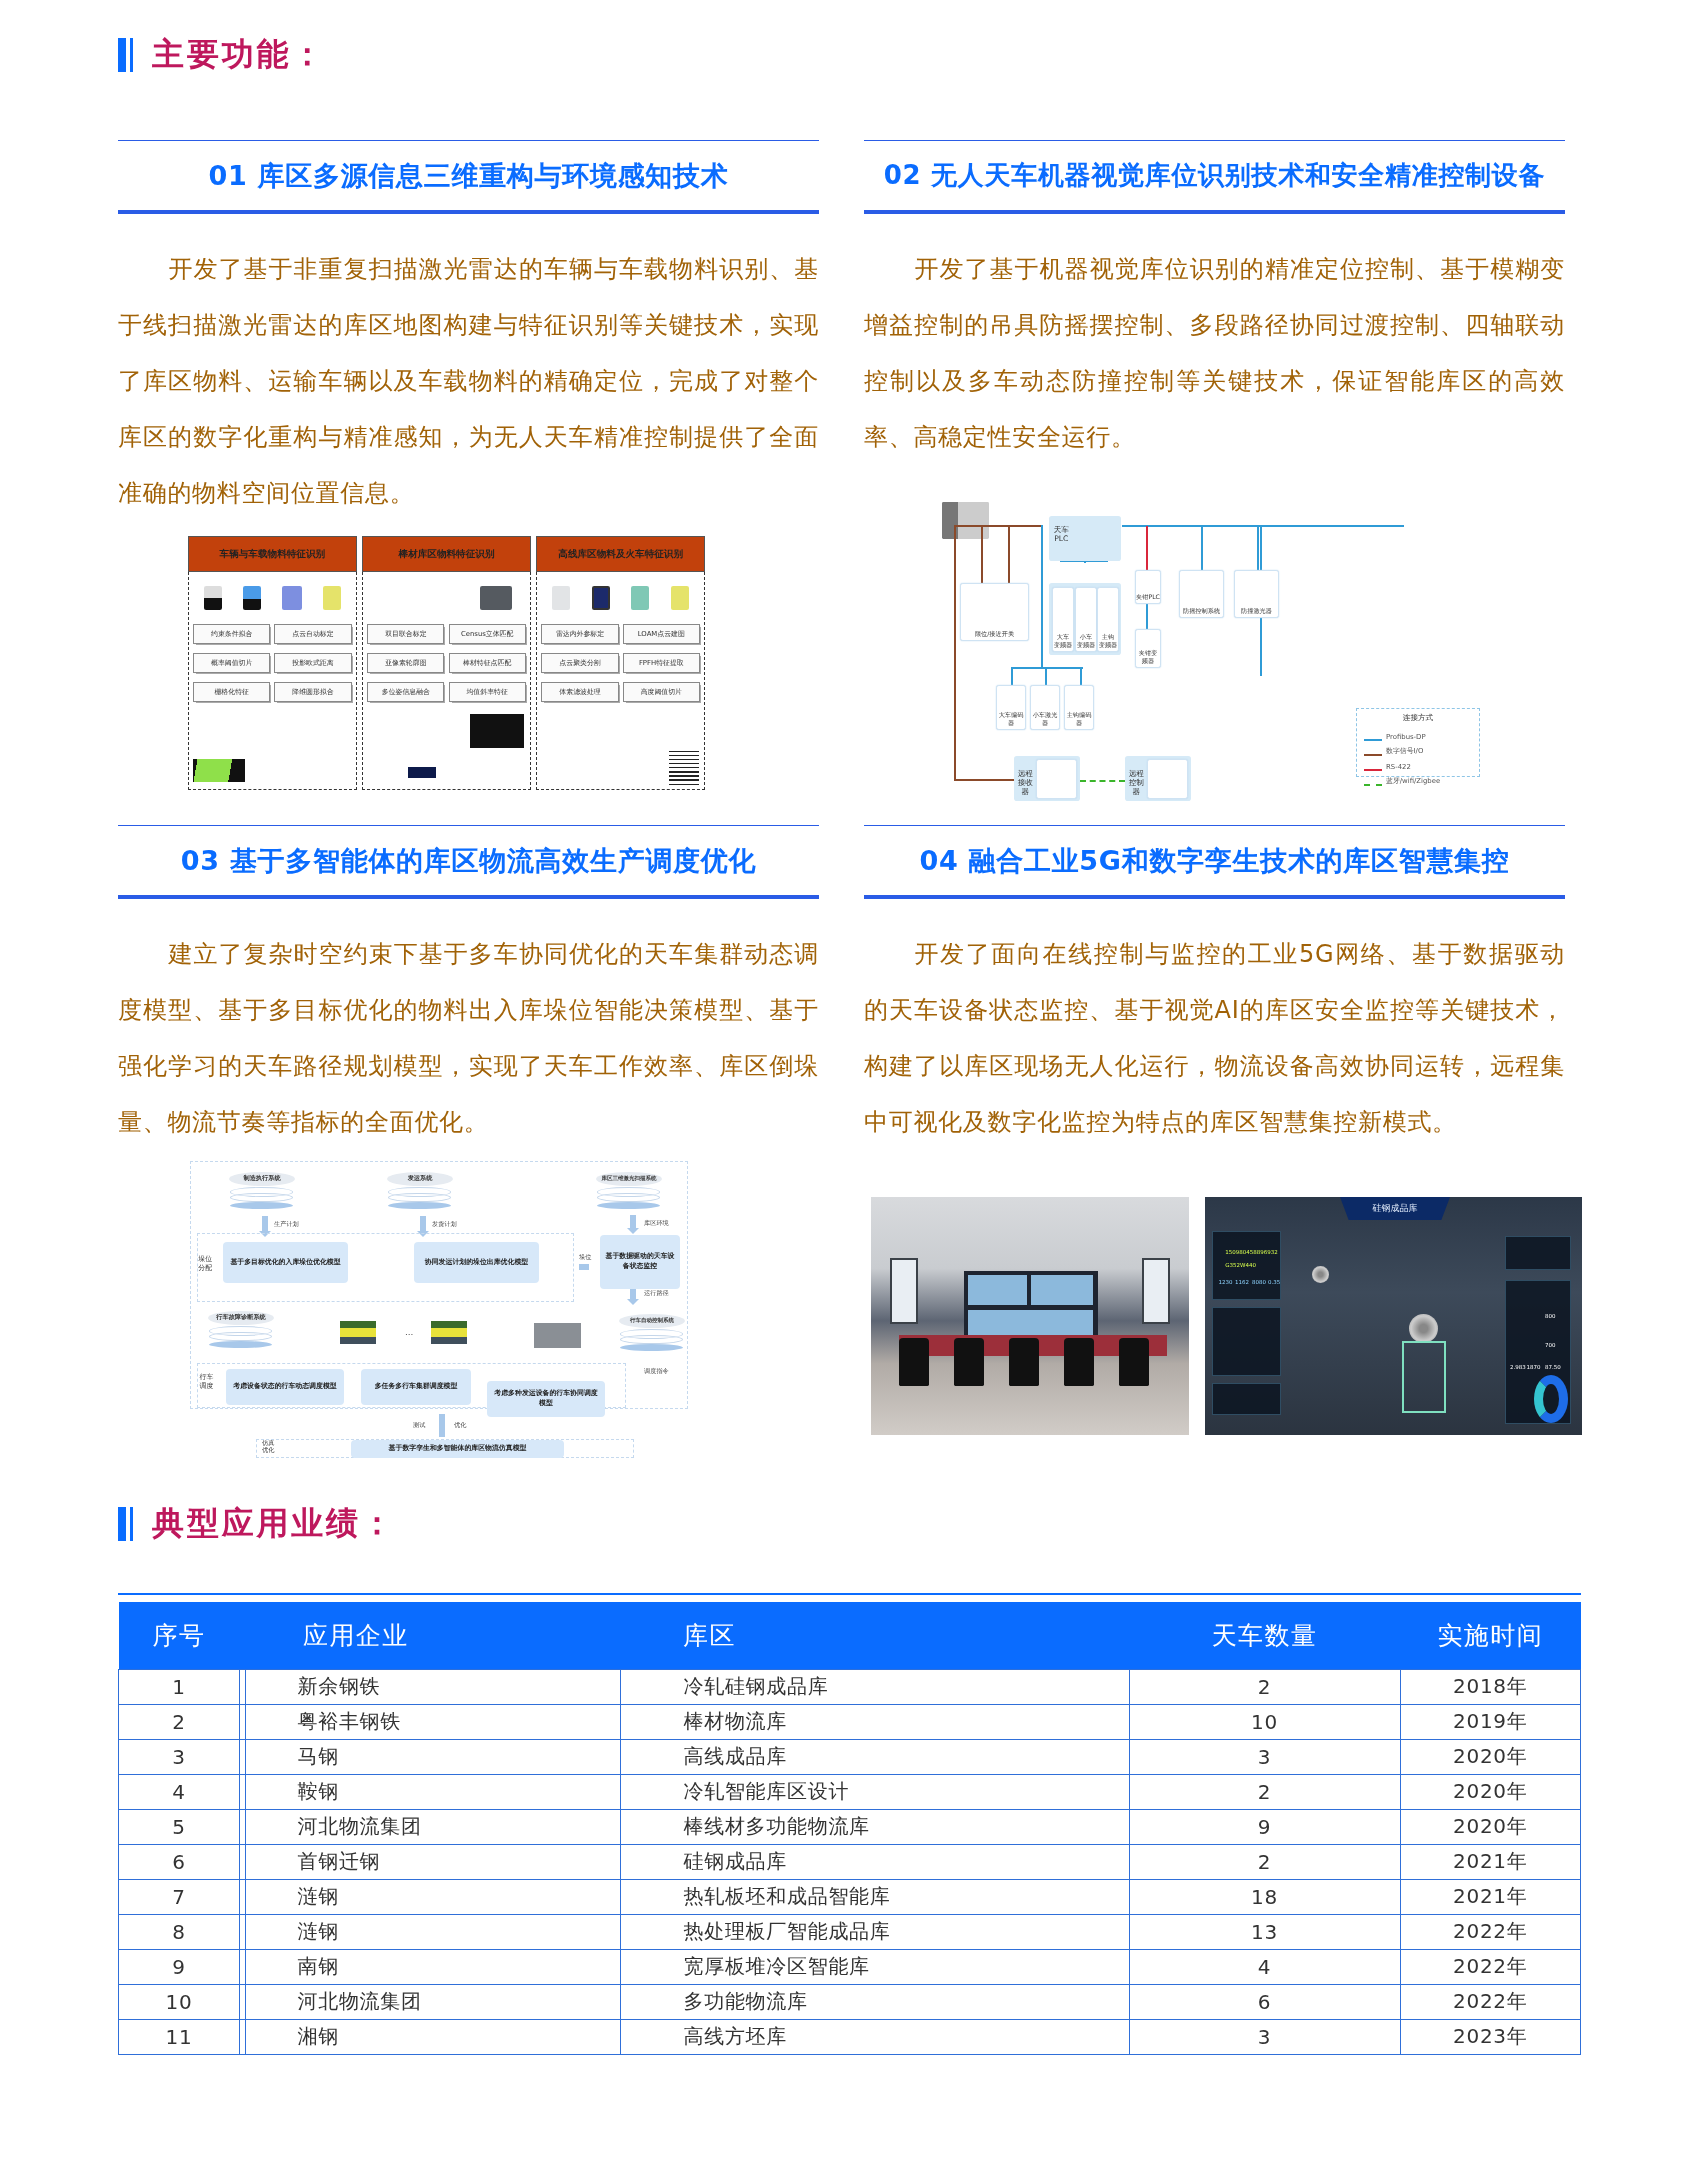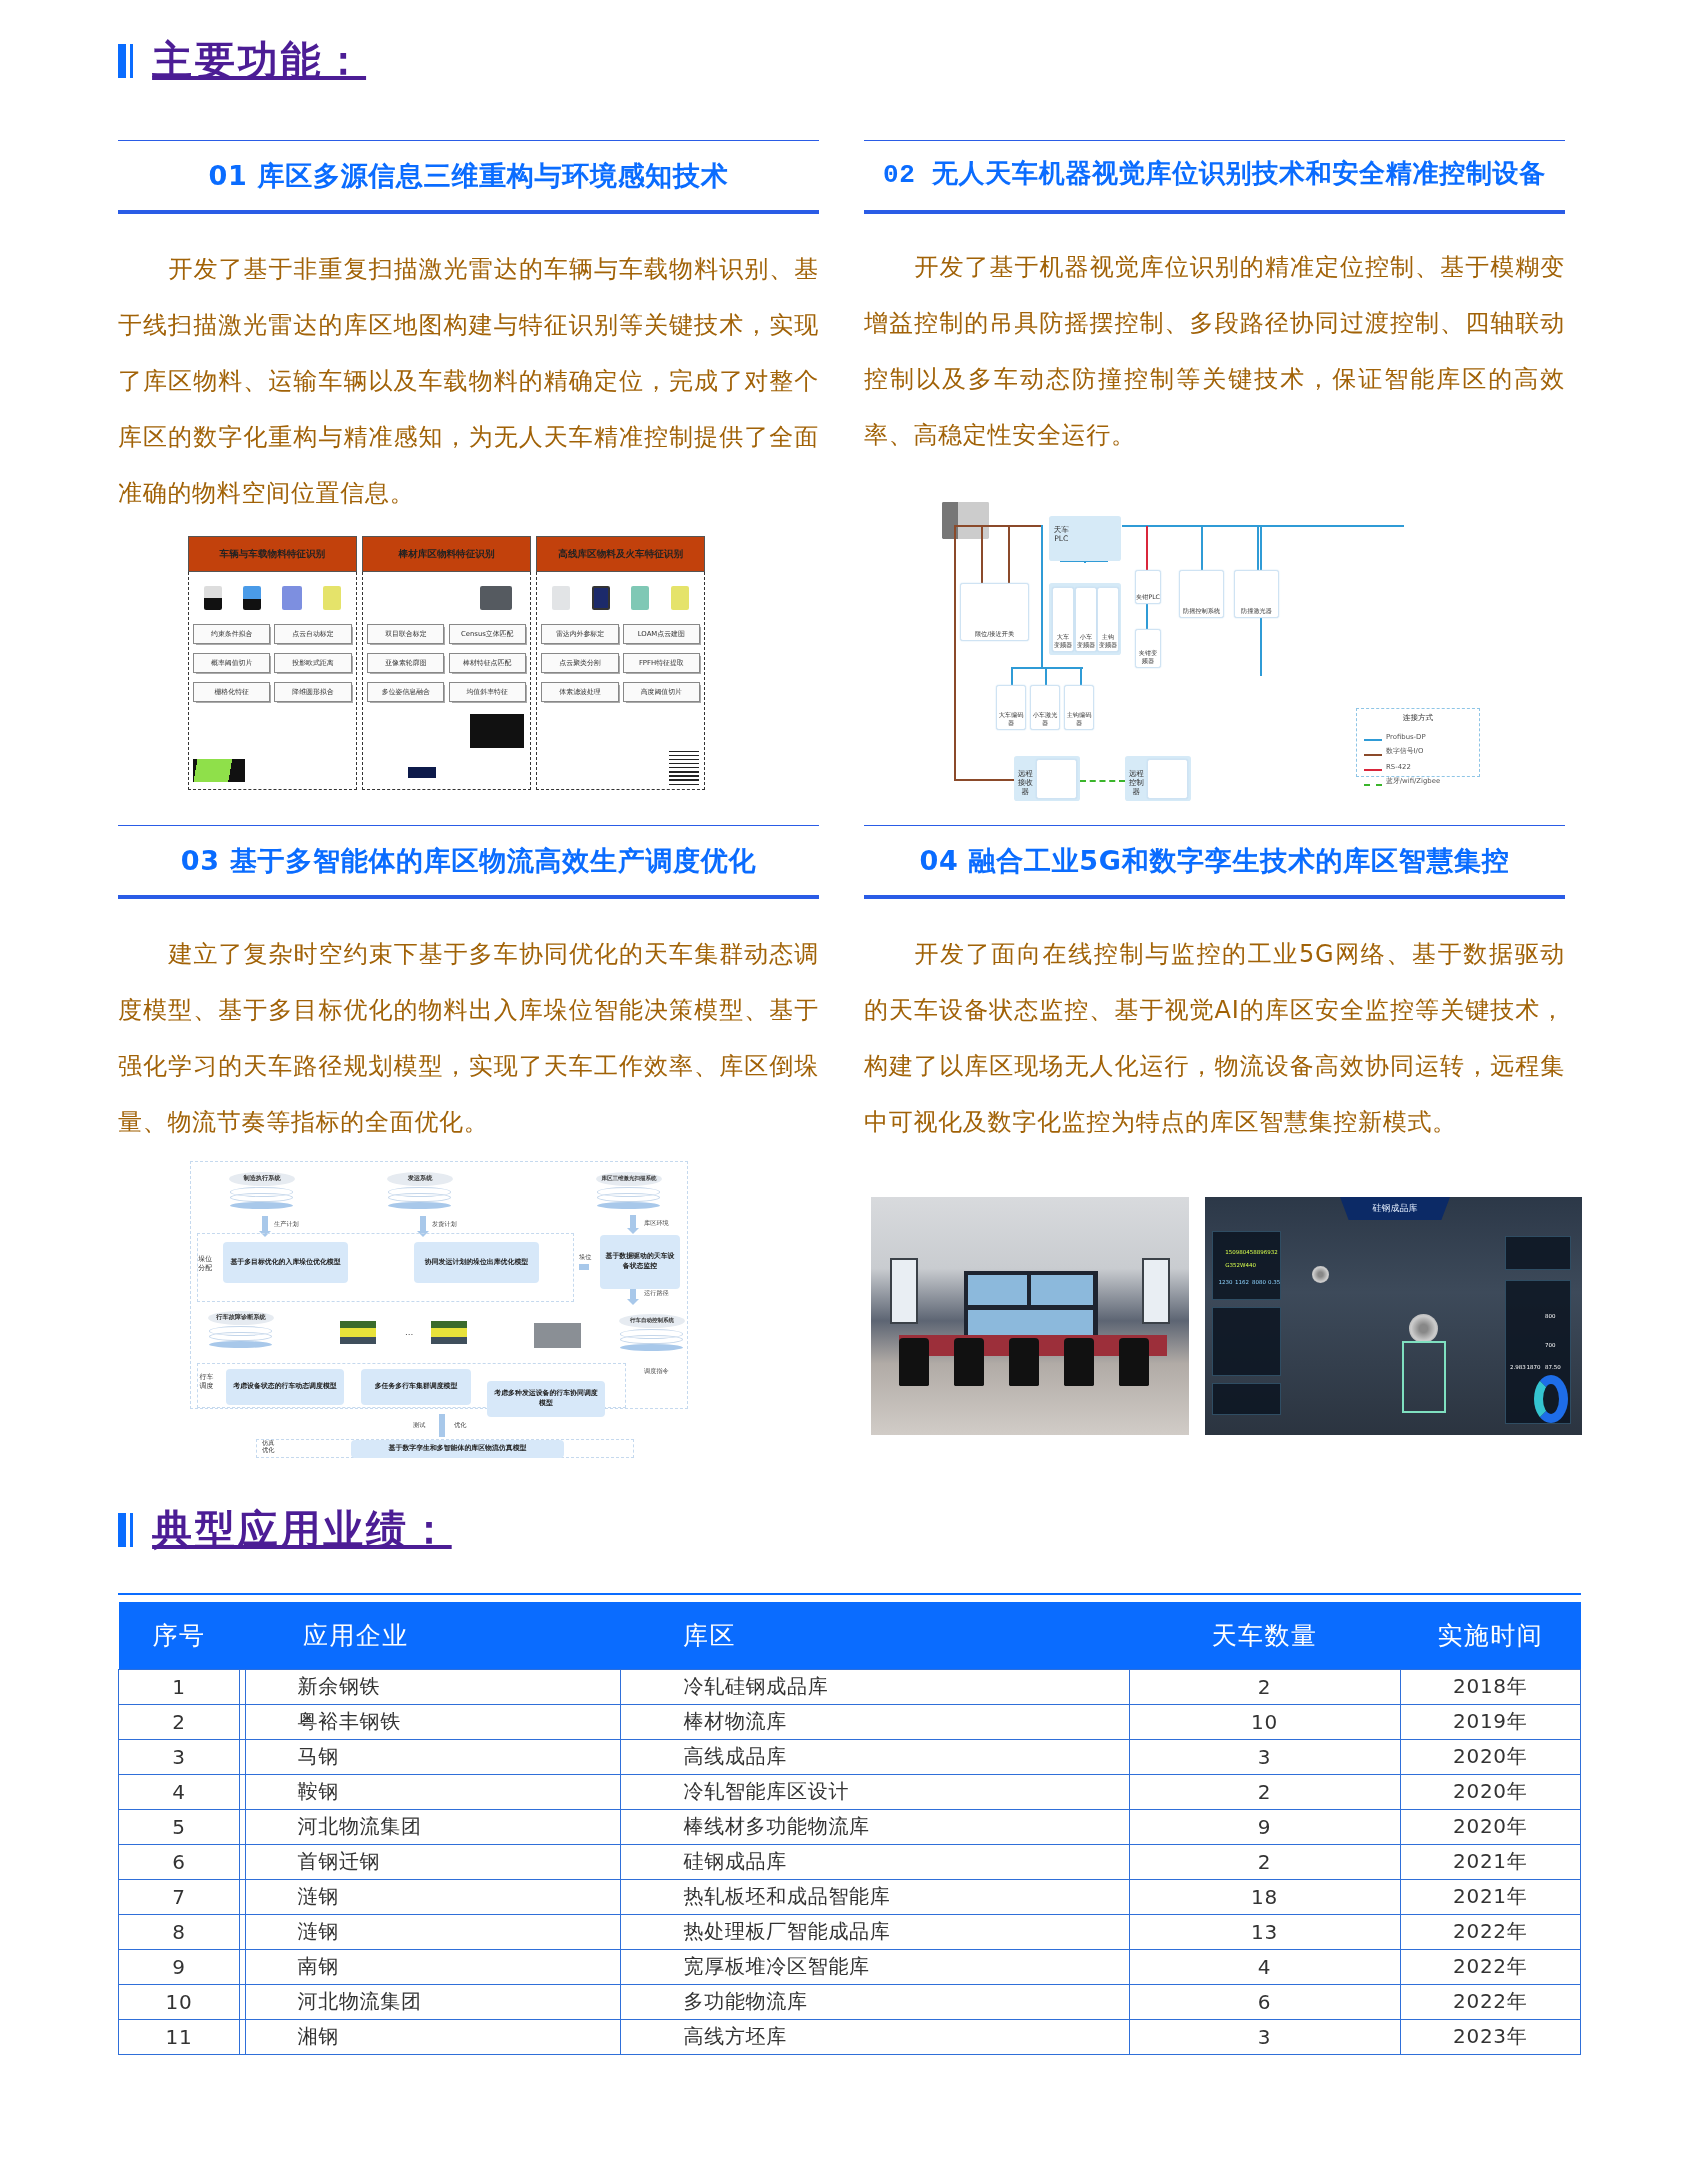--- a/index.html
+++ b/index.html
@@ -3,21 +3,21 @@
 <meta charset="utf-8">
 <style>
   * { box-sizing: border-box; margin: 0; padding: 0; }
   html, body { width: 1705px; height: 2183px; background: #ffffff; overflow: hidden; }
   body { position: relative; font-family: "DejaVu Sans", "Liberation Sans", sans-serif; color: #333333; }
 
   .section-heading { position: absolute; left: 118px; display: flex; align-items: center; }
   .section-heading .bars { display: flex; gap: 4.1px; margin-right: 19px; }
   .section-heading .bars span { display: block; width: 7.6px; height: 34px; background: #0a6cff; }
   .section-heading .bars span:last-child { width: 3.4px; }
-  .section-heading h1 { font-size: 40px; font-weight: bold; color: #4c1d95; letter-spacing: 2.8px; text-decoration: underline; }
+  .section-heading h1 { font-size: 32px; font-weight: bold; color: #be185d; letter-spacing: 2.8px; }
 
   .feature { position: absolute; width: 701px; }
   .feature .top-rule { height: 1.4px; background: #2a5ce6; }
   .feature h2 { font-size: 27px; font-weight: bold; color: #0a6cff; text-align: center; height: 69px; line-height: 69px; letter-spacing: 0.7px; white-space: nowrap; }
   .feature .bottom-rule { height: 3.4px; background: #2a5ce6; }
   .feature p { font-size: 24px; line-height: 56px; color: #a16207; text-indent: 2.1em; margin-top: 27.5px; text-align: justify; letter-spacing: 0.7px; }
 
   
   .d1 { position: absolute; left: 188px; top: 536px; width: 517px; height: 254px; display: flex; gap: 5.5px; }
   .d1 .col { flex: 1; display: flex; flex-direction: column; }
@@ -100,21 +100,21 @@
   <h1>主要功能：</h1>
 </div>
 
 <div class="feature" style="left:118px; top:140px;">
   <div class="top-rule"></div>
   <h2>01 库区多源信息三维重构与环境感知技术</h2>
   <div class="bottom-rule"></div>
   <p>开发了基于非重复扫描激光雷达的车辆与车载物料识别、基于线扫描激光雷达的库区地图构建与特征识别等关键技术，实现了库区物料、运输车辆以及车载物料的精确定位，完成了对整个库区的数字化重构与精准感知，为无人天车精准控制提供了全面准确的物料空间位置信息。</p>
 </div>
 
-<div class="feature" style="left:864px; top:140px;font-family:Liberation Mono, monospace;">
+<div class="feature" style="left:864px; top:140px;">
   <div class="top-rule"></div>
   <h2 style="font-size:26px;">02 无人天车机器视觉库位识别技术和安全精准控制设备</h2>
   <div class="bottom-rule"></div>
   <p>开发了基于机器视觉库位识别的精准定位控制、基于模糊变增益控制的吊具防摇摆控制、多段路径协同过渡控制、四轴联动控制以及多车动态防撞控制等关键技术，保证智能库区的高效率、高稳定性安全运行。</p>
 </div>
 
 <div class="d1">
   <div class="col">
     <div class="col-head">车辆与车载物料特征识别</div>
     <div class="col-body">

